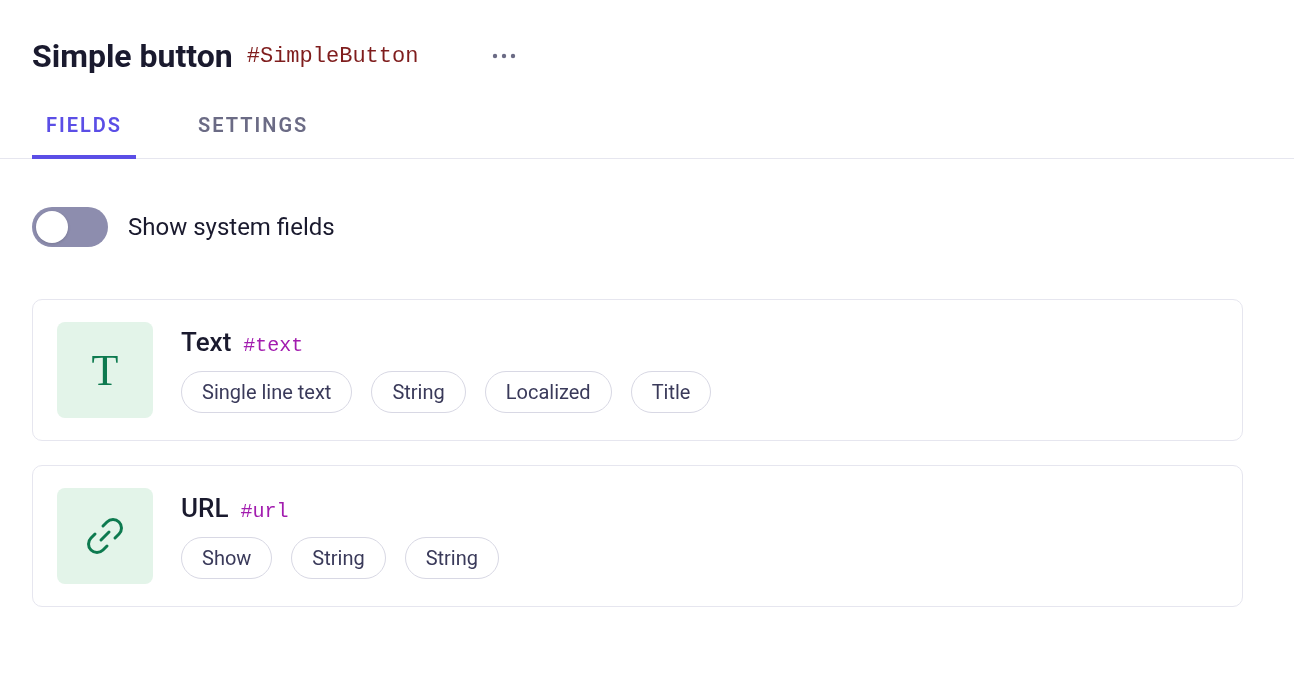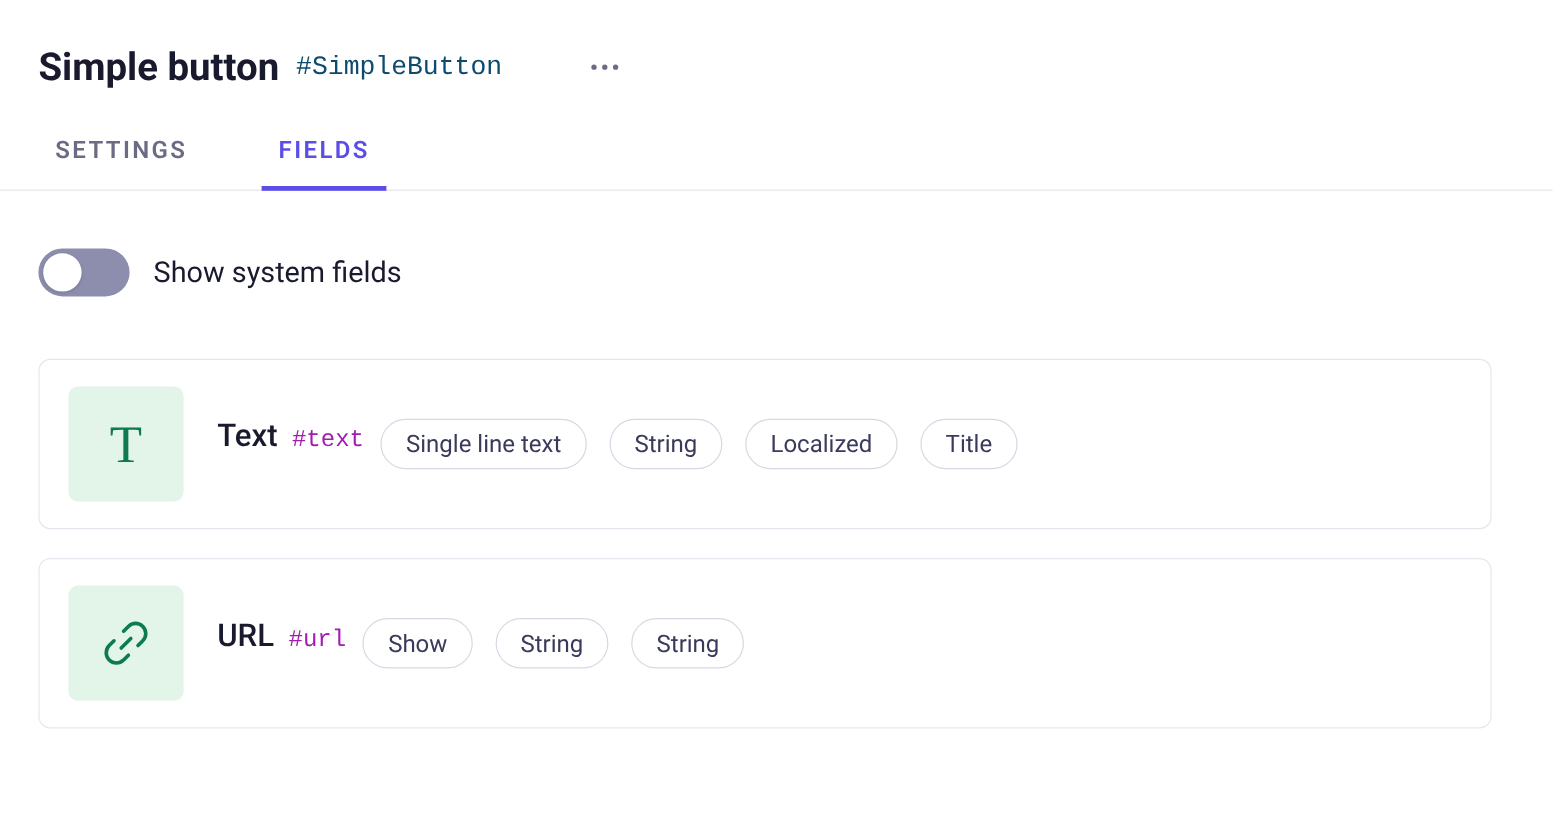--- a/index.html
+++ b/index.html
@@ -21,21 +21,21 @@
       gap: 14px;
     }
     .page-title {
       font-size: 32px;
       font-weight: 700;
       color: #1a1a2e;
     }
     .page-slug {
       font-family: "SFMono-Regular", Consolas, "Liberation Mono", Menlo, monospace;
       font-size: 22px;
-      color: #0c4a6e;
+      color: #7f1d1d;
       font-weight: 400;
     }
     .more-button {
       margin-left: 52px;
       width: 40px;
       height: 40px;
       display: flex;
       align-items: center;
       justify-content: center;
       cursor: pointer;
@@ -132,20 +132,21 @@
     .field-icon-box svg {
       width: 48px;
       height: 48px;
       stroke: #0d7a4f;
       fill: none;
       stroke-width: 3;
     }
     .field-body {
       flex: 1;
       display: flex;
+      flex-direction: column;
       gap: 14px;
     }
     .field-title-row {
       display: flex;
       align-items: baseline;
       gap: 12px;
     }
     .field-name {
       font-size: 26px;
       font-weight: 500;
@@ -179,22 +180,22 @@
   <div class="more-button">
     <svg width="24" height="6" viewBox="0 0 24 6">
       <circle cx="3" cy="3" r="2.2"></circle>
       <circle cx="12" cy="3" r="2.2"></circle>
       <circle cx="21" cy="3" r="2.2"></circle>
     </svg>
   </div>
 </div>
 
 <div class="tabs">
+  <div class="tab active">FIELDS</div>
   <div class="tab">SETTINGS</div>
-  <div class="tab active">FIELDS</div>
 </div>
 
 <div class="content">
 
   <div class="toggle-row">
     <div class="toggle">
       <div class="toggle-knob"></div>
     </div>
     <span class="toggle-label">Show system fields</span>
   </div>

